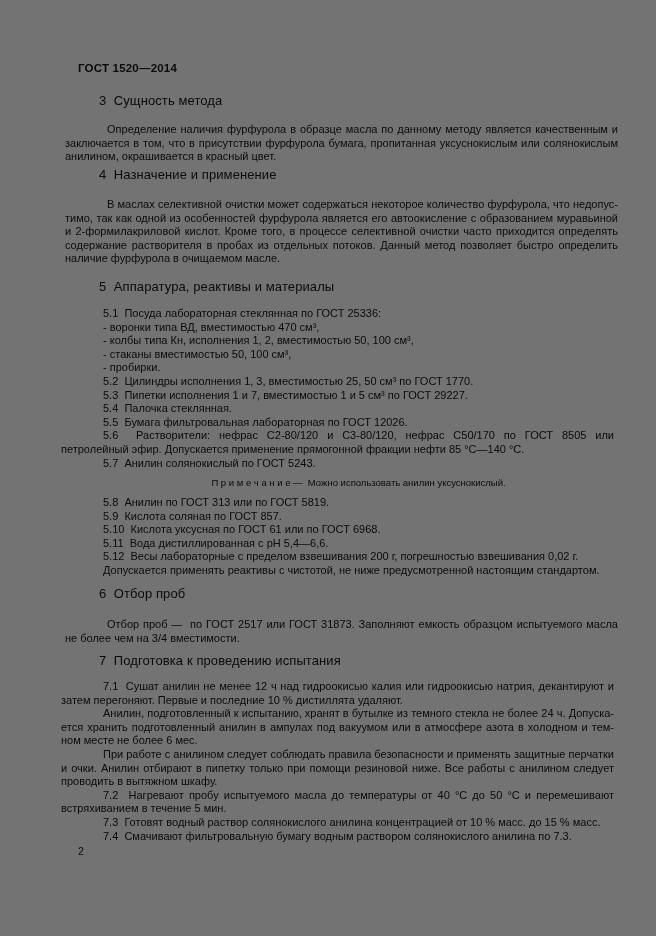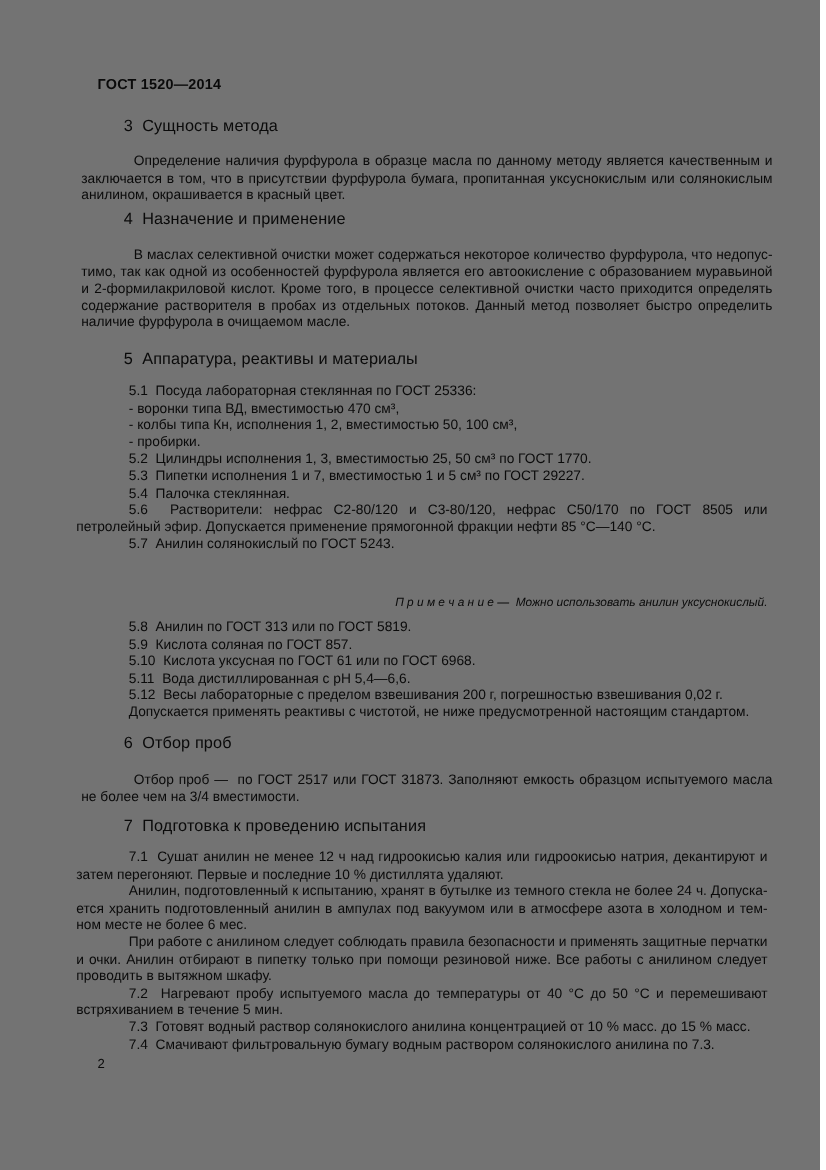--- a/index.html
+++ b/index.html
@@ -52,22 +52,21 @@
   .group p {
     margin: 0;
     text-align: justify;
     text-indent: 42px;
   }
   p.note {
     margin: 0;
     font-size: 9.5px;
     line-height: 12px;
     text-indent: 42px;
-    text-align: right;
-    font-style: italic;
+    text-align: center;
   }
   .page-number {
     font-size: 10.5px;
     padding-left: 17px;
   }
 </style>
 </head>
 <body>
 
 <div class="page">
@@ -82,24 +81,26 @@
     <h2 class="abs heading" style="top:167px">4&nbsp;&nbsp;Назначение и применение</h2>
 
     <p class="abs para" style="top:194px">В маслах селективной очистки может содержаться некоторое количество фурфурола, что недопус­тимо, так как одной из особенностей фурфурола является его автоокисление с образованием муравьи­ной и 2-формилакриловой кислот. Кроме того, в процессе селективной очистки часто приходится определять содержание растворителя в пробах из отдельных потоков. Данный метод позволяет быстро определить наличие фурфурола в очищаемом масле.</p>
 
     <h2 class="abs heading" style="top:279px">5&nbsp;&nbsp;Аппаратура, реактивы и материалы</h2>
 
     <div class="abs group" style="top:307px">
       <p>5.1&nbsp;&nbsp;Посуда лабораторная стеклянная по ГОСТ 25336:</p>
       <p>- воронки типа ВД, вместимостью 470 см³,</p>
       <p>- колбы типа Кн, исполнения 1, 2, вместимостью 50, 100 см³,</p>
+      <p>- стаканы вместимостью 50, 100 см³,</p>
       <p>- пробирки.</p>
       <p>5.2&nbsp;&nbsp;Цилиндры исполнения 1, 3, вместимостью 25, 50 см³ по ГОСТ 1770.</p>
       <p>5.3&nbsp;&nbsp;Пипетки исполнения 1 и 7, вместимостью 1 и 5 см³ по ГОСТ 29227.</p>
       <p>5.4&nbsp;&nbsp;Палочка стеклянная.</p>
+      <p>5.5&nbsp;&nbsp;Бумага фильтровальная лабораторная по ГОСТ 12026.</p>
       <p>5.6&nbsp;&nbsp;Растворители: нефрас С2-80/120 и С3-80/120, нефрас С50/170 по ГОСТ 8505 или петролейный эфир. Допускается применение прямогонной фракции нефти 85 °С—140 °С.</p>
       <p>5.7&nbsp;&nbsp;Анилин солянокислый по ГОСТ 5243.</p>
     </div>
 
     <p class="abs note" style="top:477px">П р и м е ч а н и е —&nbsp;&nbsp;Можно использовать анилин уксуснокислый.</p>
 
     <div class="abs group" style="top:496px">
       <p>5.8&nbsp;&nbsp;Анилин по ГОСТ 313 или по ГОСТ 5819.</p>
       <p>5.9&nbsp;&nbsp;Кислота соляная по ГОСТ 857.</p>
       <p>5.10&nbsp;&nbsp;Кислота уксусная по ГОСТ 61 или по ГОСТ 6968.</p>

